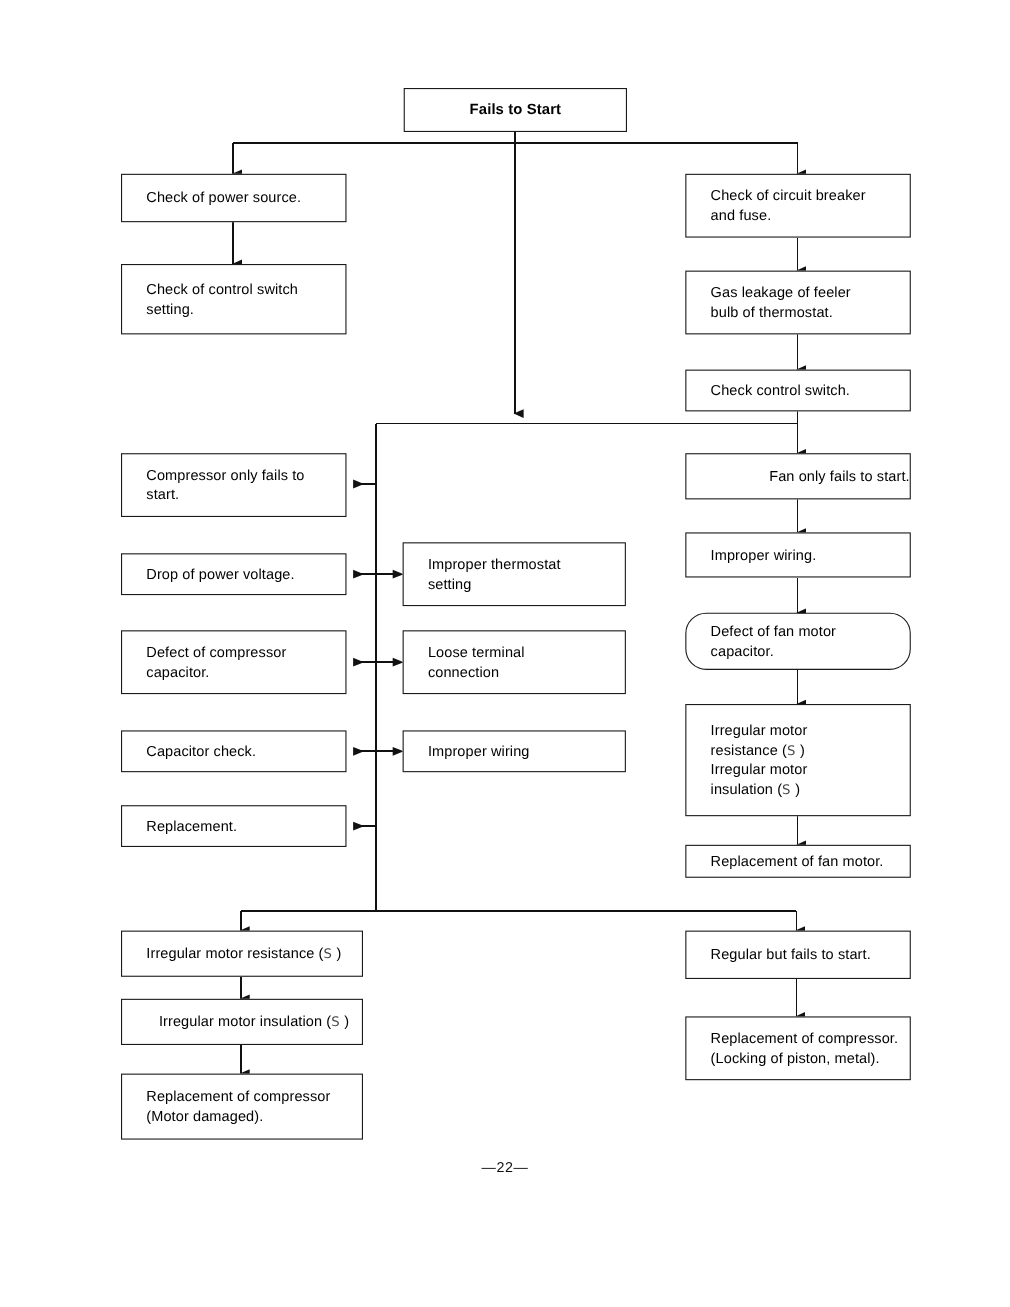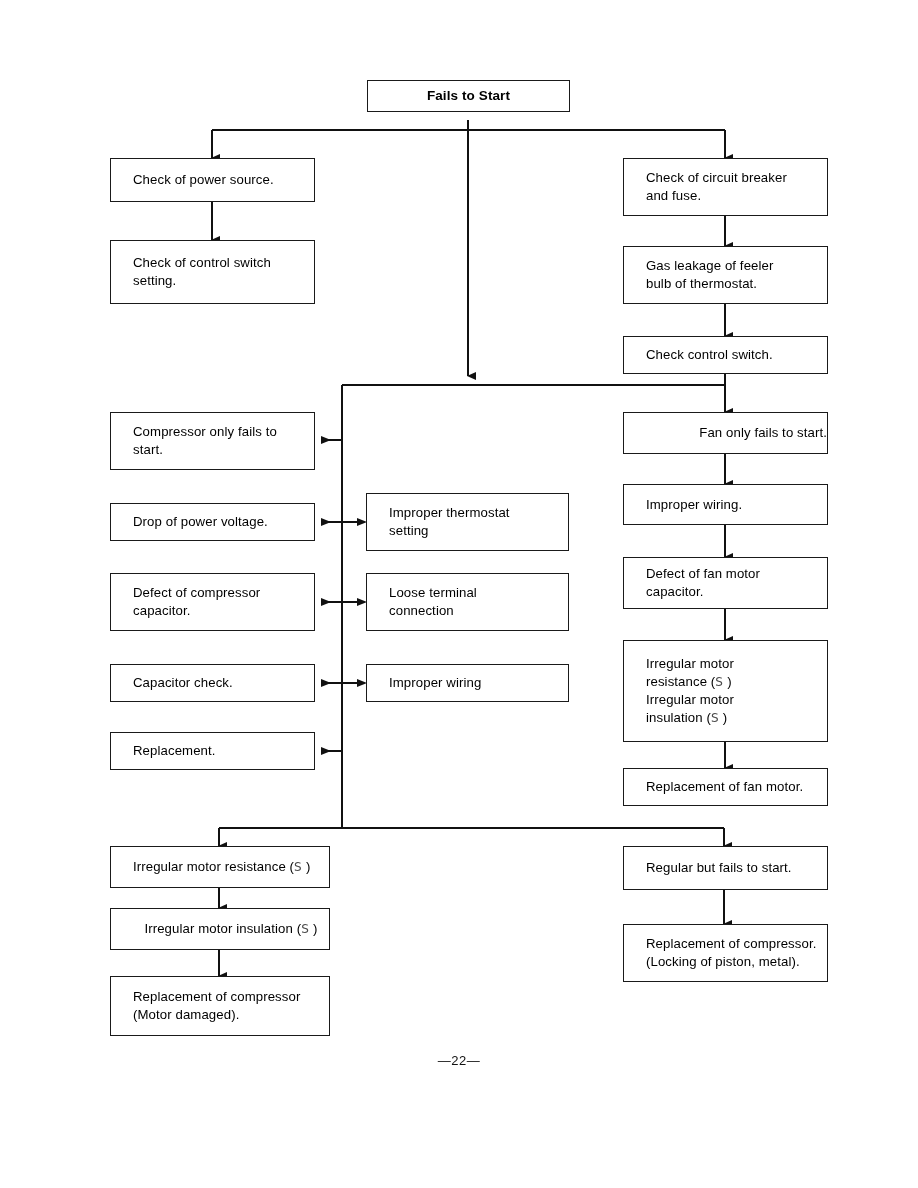--- a/index.html
+++ b/index.html
@@ -130,21 +130,21 @@
       <path d="M219,828 L219,846" marker-end="url(#arrowDown)"></path>
       <path d="M724,828 L724,846" marker-end="url(#arrowDown)"></path>
 
       <path d="M219,888 L219,908" marker-end="url(#arrowDown)"></path>
       <path d="M219,950 L219,976" marker-end="url(#arrowDown)"></path>
 
       <path d="M724,890 L724,924" marker-end="url(#arrowDown)"></path>
     </g>
   </svg>
 
-  <div class="node center-title" style="left:367px; top:80px; width:203px; height:32px;">
+  <div class="node center-title" style="left:367px; top:80px; width:203px; height:40px;">
     <span>Fails to Start</span>
   </div>
 
   <div class="node vcenter" style="left:110px; top:158px; width:205px; height:44px;">
     <span>Check of power source.</span>
   </div>
 
   <div class="node vcenter" style="left:110px; top:240px; width:205px; height:64px;">
     <span>Check of control switch
 setting.</span>
@@ -201,37 +201,37 @@
   </div>
 
   <div class="node vcenter" style="left:623px; top:412px; width:205px; height:42px;align-items:flex-end;">
     <span>Fan only fails to start.</span>
   </div>
 
   <div class="node vcenter" style="left:623px; top:484px; width:205px; height:41px;">
     <span>Improper wiring.</span>
   </div>
 
-  <div class="node vcenter" style="left:623px; top:557px; width:205px; height:52px;">
+  <div class="node vcenter" style="left:623px; top:557px; width:205px; height:52px;border-radius:19px;">
     <span>Defect of fan motor
 capacitor.</span>
   </div>
 
   <div class="node vcenter" style="left:623px; top:640px; width:205px; height:102px; white-space:normal;">
     <div>Irregular motor</div>
     <div>
       <span>resistance (</span><span class="sym">S</span><span> )</span>
     </div>
     <div>Irregular motor</div>
     <div>
       <span>insulation (</span><span class="sym">S</span><span> )</span>
     </div>
   </div>
 
-  <div class="node vcenter" style="left:623px; top:768px; width:205px; height:38px;">
+  <div class="node vcenter" style="left:623px; top:768px; width:205px; height:30px;">
     <span>Replacement of fan motor.</span>
   </div>
 
   <div class="node vcenter" style="left:110px; top:846px; width:220px; height:42px; white-space:normal;">
     <div>
       <span>Irregular motor resistance (</span><span class="sym">S</span><span> )</span>
     </div>
   </div>
 
   <div class="node vcenter" style="left:110px; top:908px; width:220px; height:42px; white-space:normal;align-items:center;">

